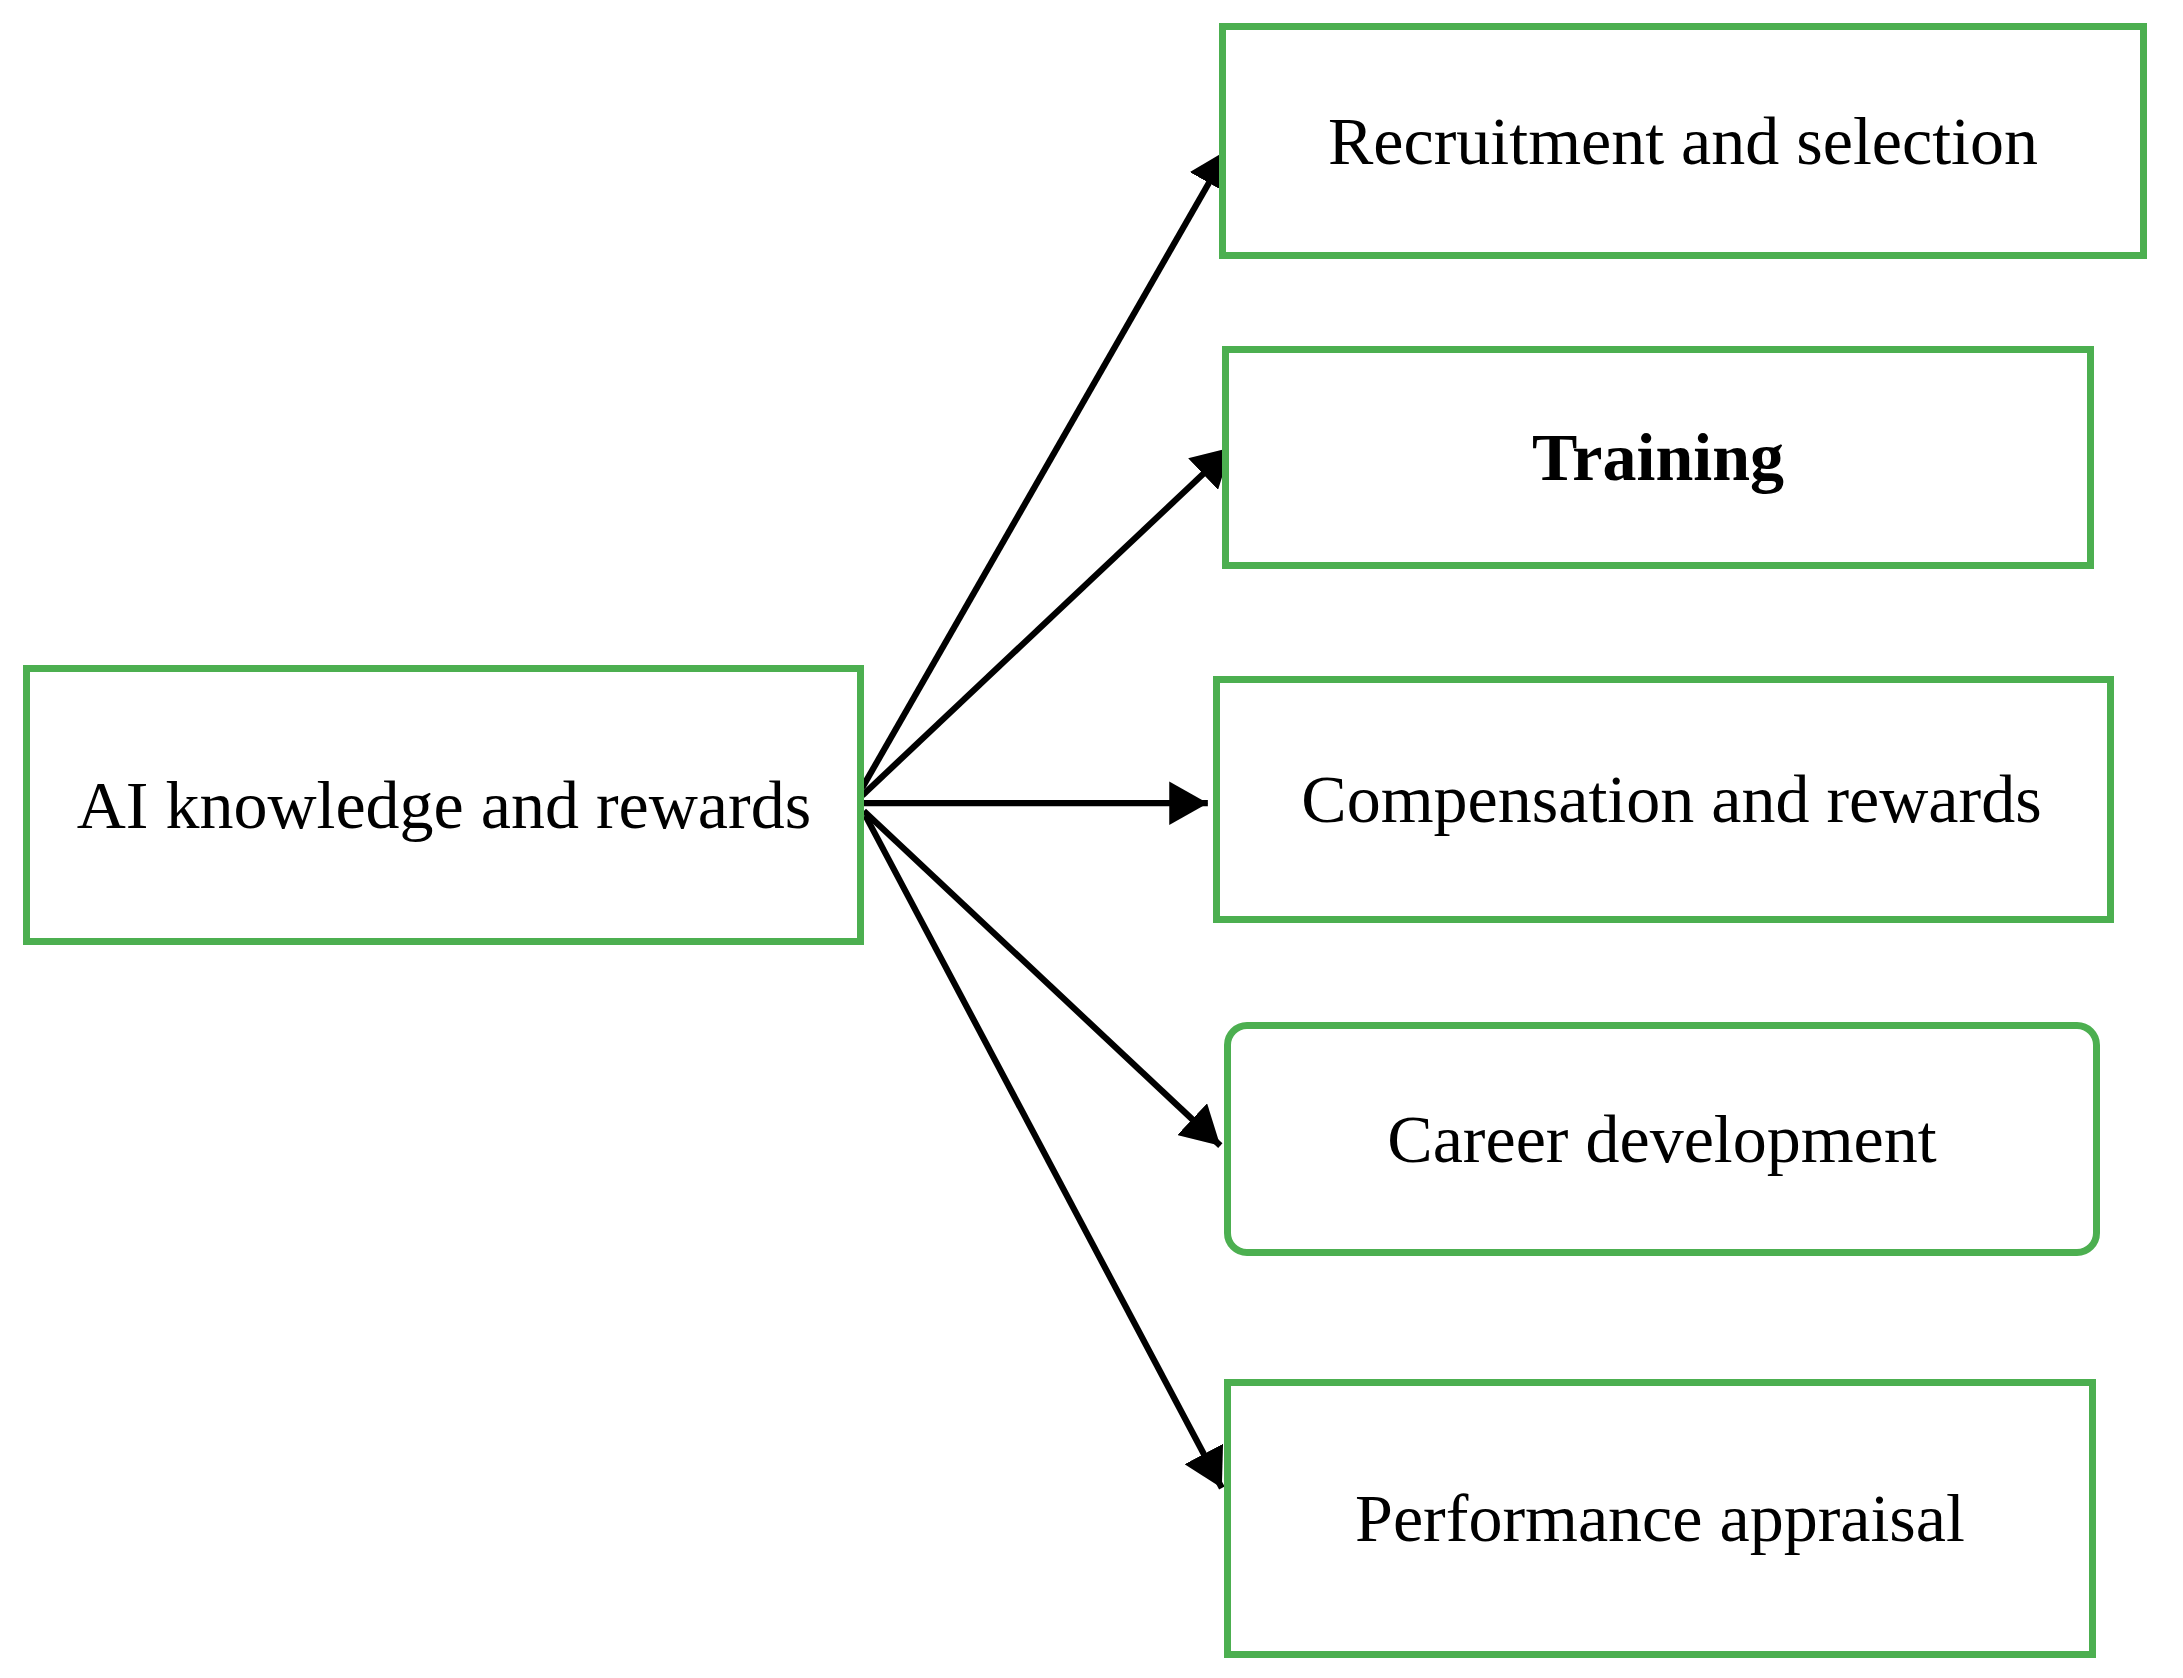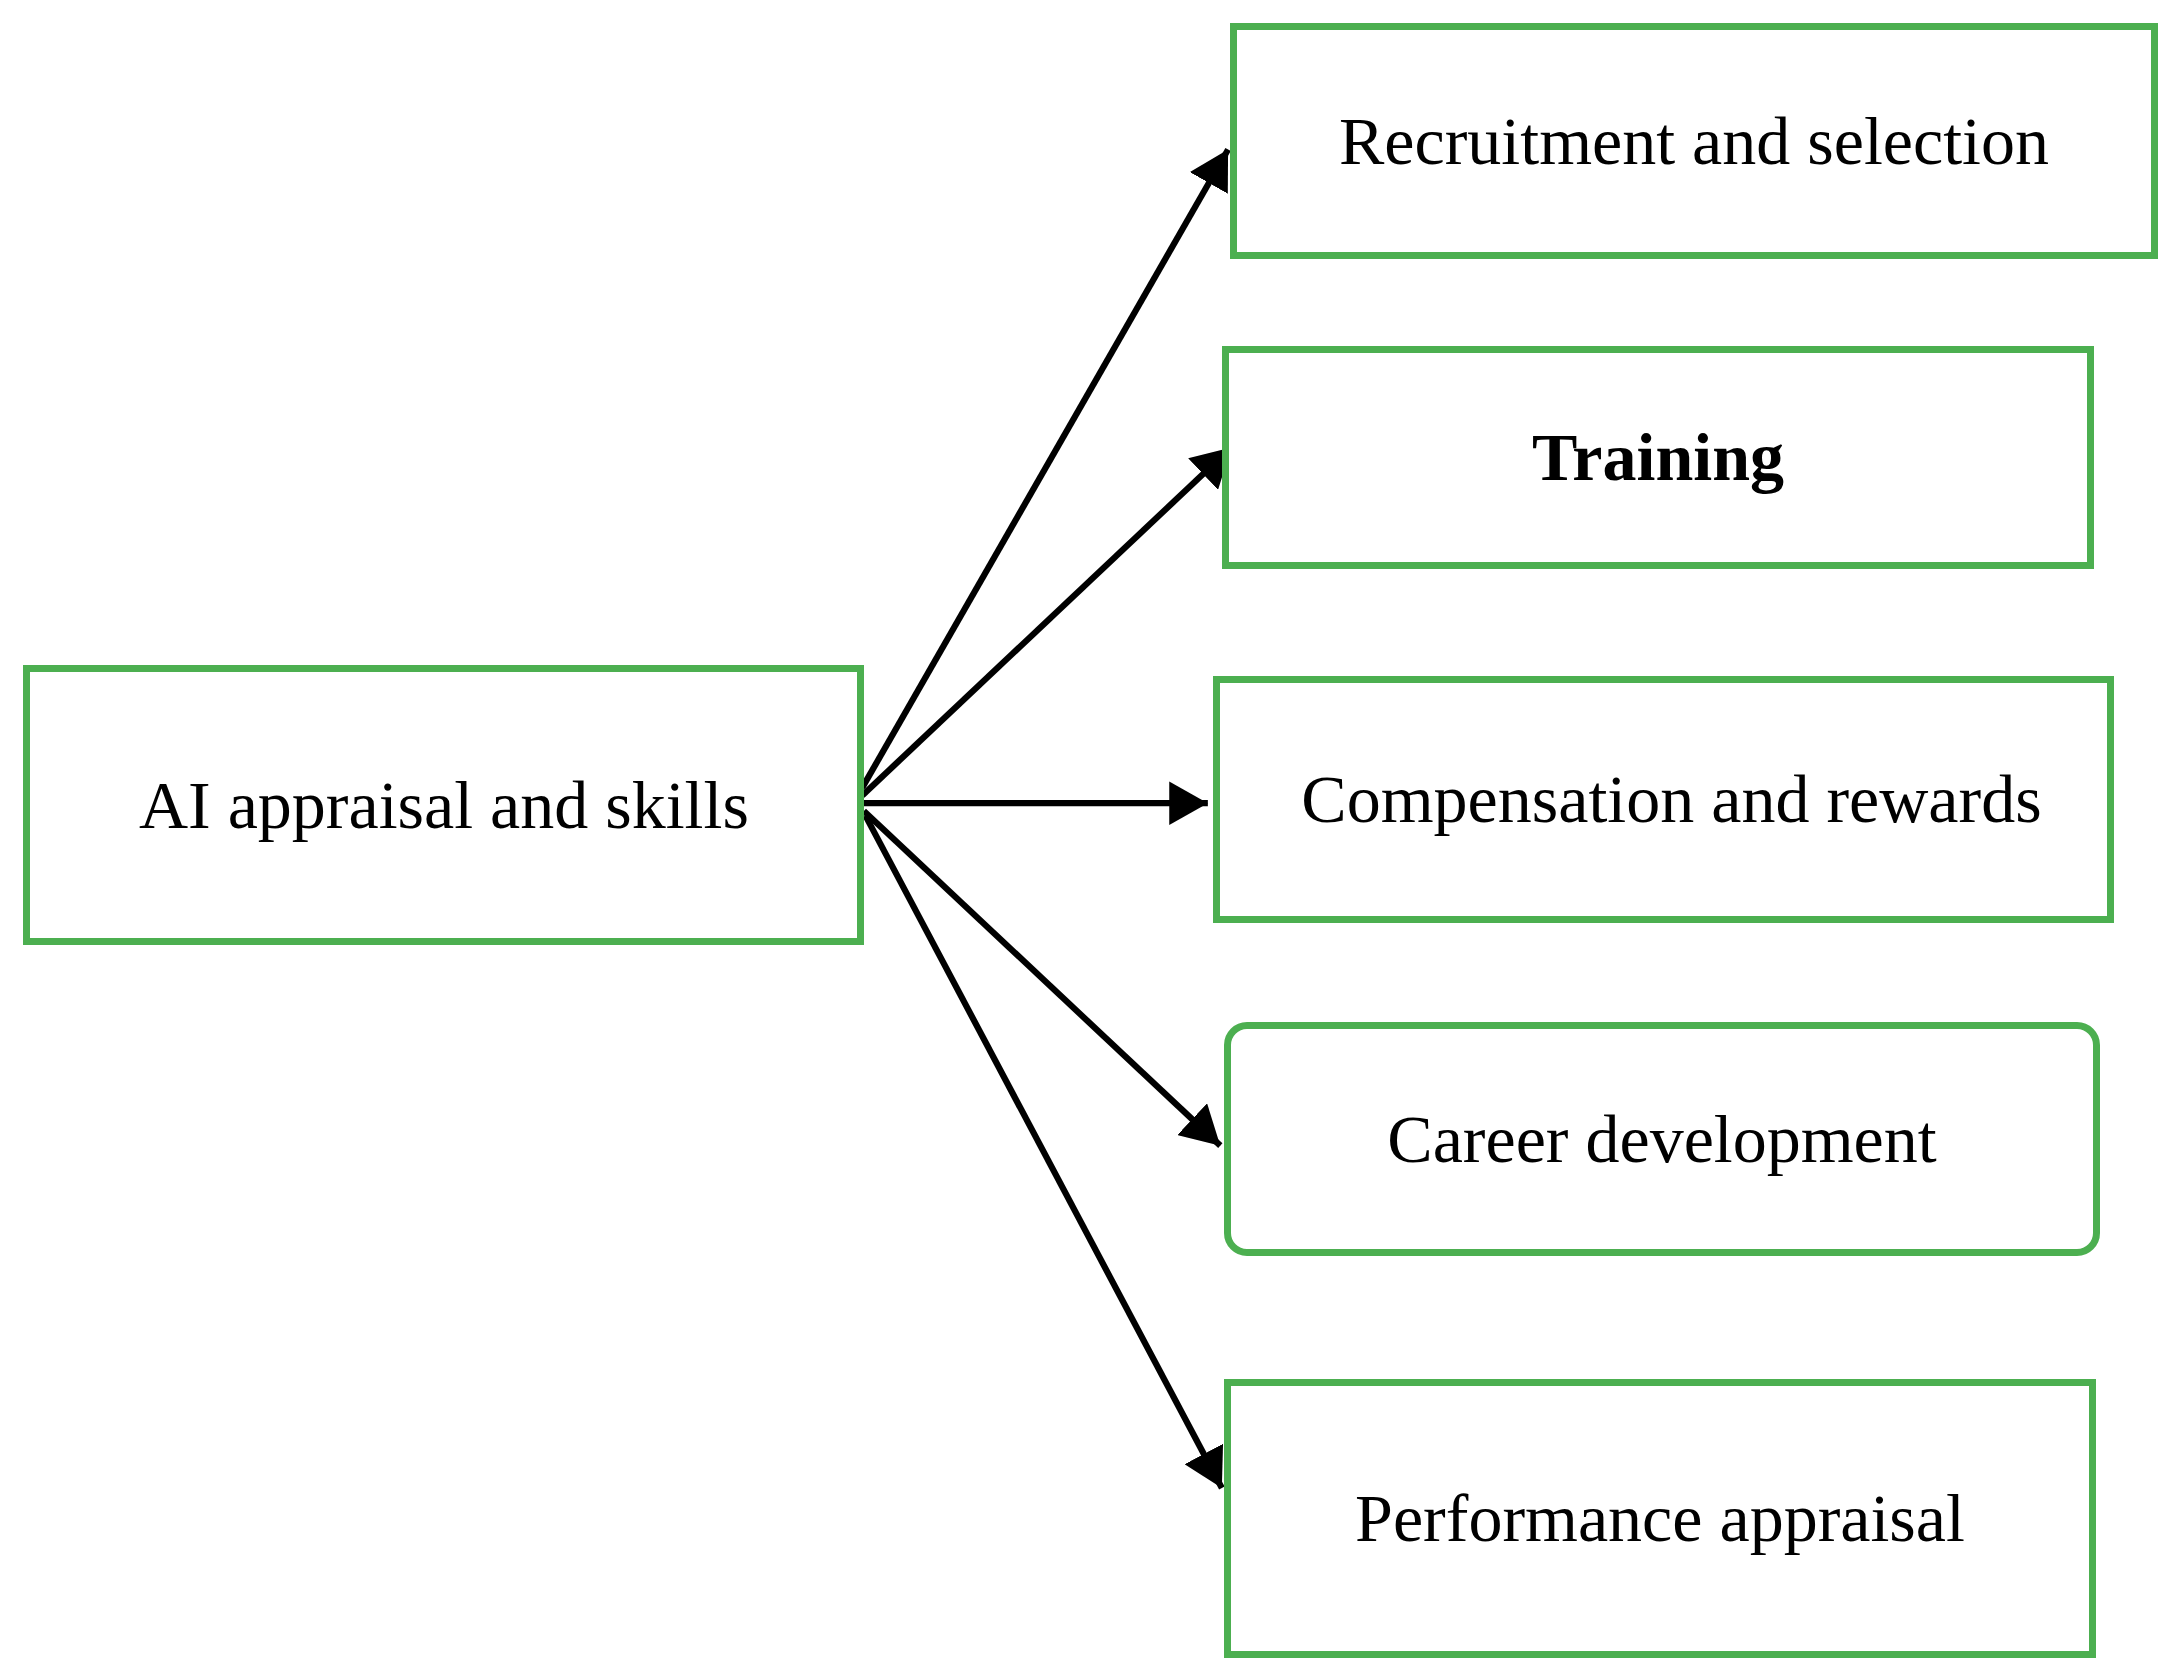--- a/index.html
+++ b/index.html
@@ -27,21 +27,21 @@
   }
   .node .label {
     color: var(--ink, #000000);
     font-size: 68px;
     line-height: 1.15;
     white-space: nowrap;
   }
   
   #node-source       { left: 23.4px;   top: 665px;  width: 841px; height: 280px; }
   
-  #node-recruitment  { left: 1219px; top: 23.4px;   width: 928px; height: 236px; margin-left: 11px; }
+  #node-recruitment  { left: 1219px; top: 23.4px;   width: 928px; height: 236px; }
   #node-training     { left: 1222px; top: 346px;  width: 872px; height: 223px; font-weight: bold; }
   #node-compensation { left: 1213px; top: 676px;  width: 901px; height: 247px; padding-left: 16px; }
   #node-career       { left: 1224px; top: 1022px; width: 876px; height: 234px; border-radius: 23px; }
   #node-performance  { left: 1224px; top: 1379px; width: 872px; height: 279px; }
 
   #arrows-layer {
     position: absolute;
     left: 0;
     top: 0;
     width: 2183px;
@@ -68,21 +68,21 @@
       </marker>
     </defs>
     <line x1="1108" y1="1012" x2="1578" y2="192" marker-end="url(#arrowhead)"></line>
     <line x1="1108" y1="1022" x2="1582" y2="575" marker-end="url(#arrowhead)"></line>
     <line x1="1108" y1="1032" x2="1552" y2="1032" marker-end="url(#arrowhead)"></line>
     <line x1="1110" y1="1042" x2="1568" y2="1472" marker-end="url(#arrowhead)"></line>
     <line x1="1112" y1="1048" x2="1570" y2="1912" marker-end="url(#arrowhead)"></line>
   </svg>
 
   <div id="node-source" class="node">
-    <span class="label">AI appraisal and skills</span>
+    <span class="label">AI knowledge and rewards</span>
   </div>
 
   <div id="node-recruitment" class="node">
     <span class="label">Recruitment and selection</span>
   </div>
 
   <div id="node-training" class="node">
     <span class="label">Training</span>
   </div>
 

